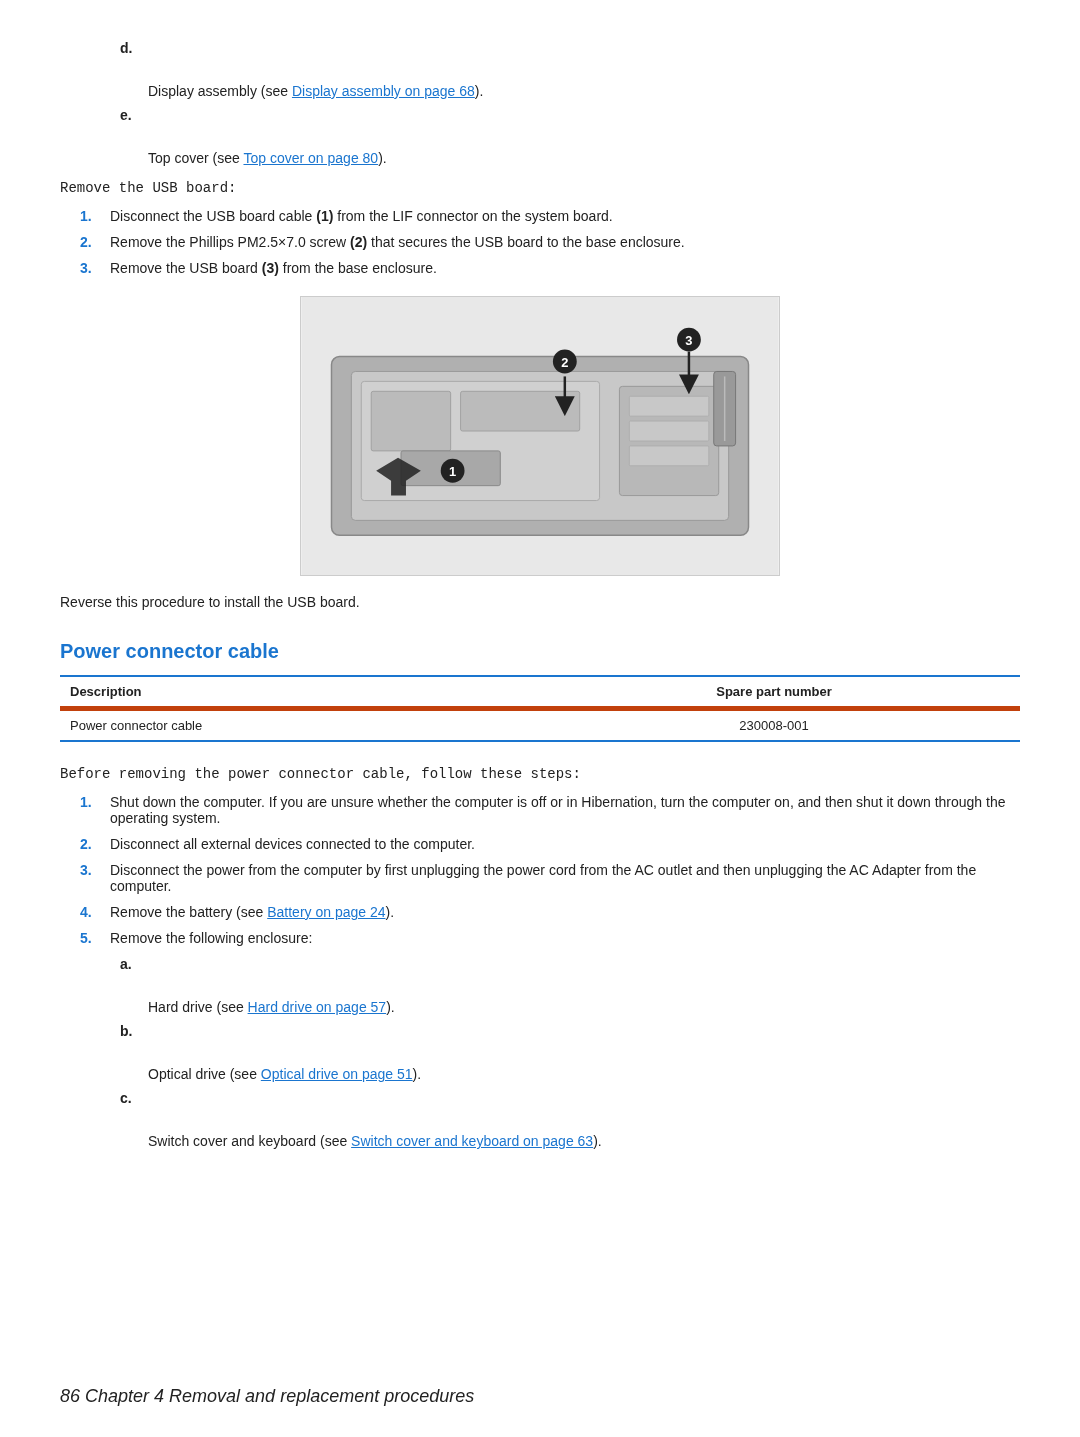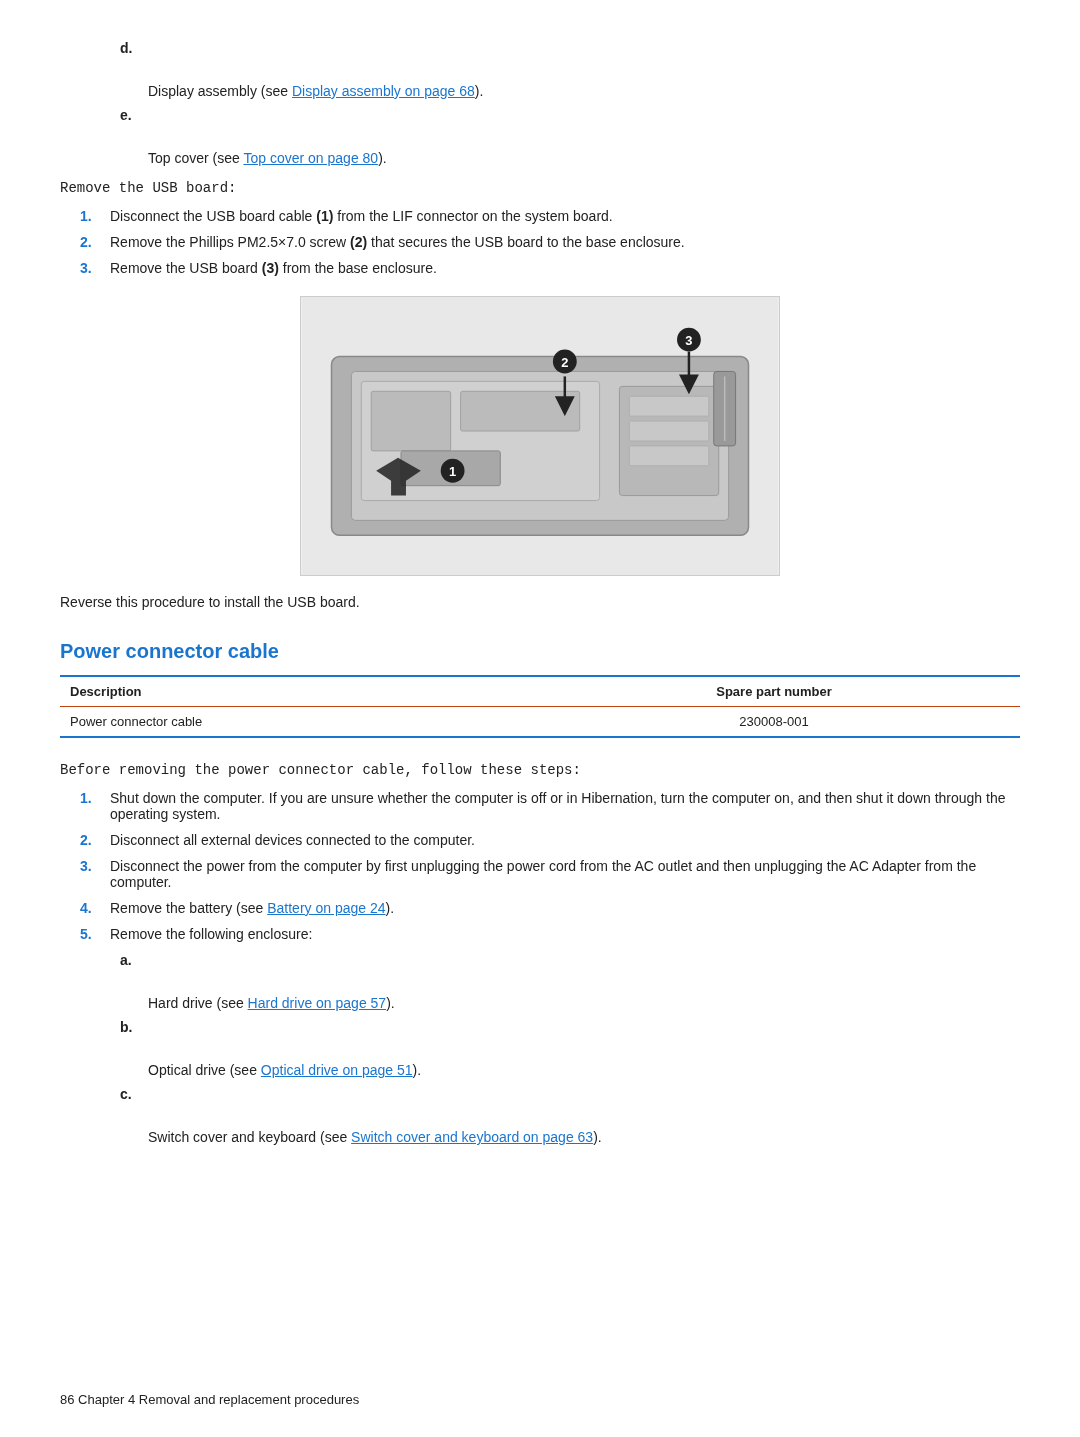--- a/index.html
+++ b/index.html
@@ -57,21 +57,21 @@
       margin-bottom: 24px;
       border-top: 2px solid #1a75cf;
       border-bottom: 2px solid #1a75cf;
     }
     .parts-table th {
       text-align: left;
       padding: 7px 10px;
       font-weight: bold;
       font-size: 13px;
       background: #fff;
-      border-bottom: 1px solid #c2410c;
+      border-bottom: 5px solid #c2410c;
     }
     .parts-table td {
       padding: 7px 10px;
       font-size: 13px;
     }
     .parts-table .spare-col {
       text-align: center;
       min-width: 160px;
     }
     .diagram-container {
@@ -98,22 +98,23 @@
       margin-bottom: 4px;
     }
     .para {
       margin-bottom: 12px;
       font-family: Liberation Mono, monospace;
     }
     .footer {
       position: absolute;
       bottom: 30px;
       left: 60px;
-      font-size: 13px;
+      font-size: 18px;
       color: #222;
+      font-style: italic;
     }
     .bold { font-weight: bold; }
   </style>
 </head>
 <body>
 
 <div class="list-item-alpha">
   <span class="label">d.</span>
   <span class="content">
     Display assembly (see <a href="#">Display assembly on page 68</a>).

